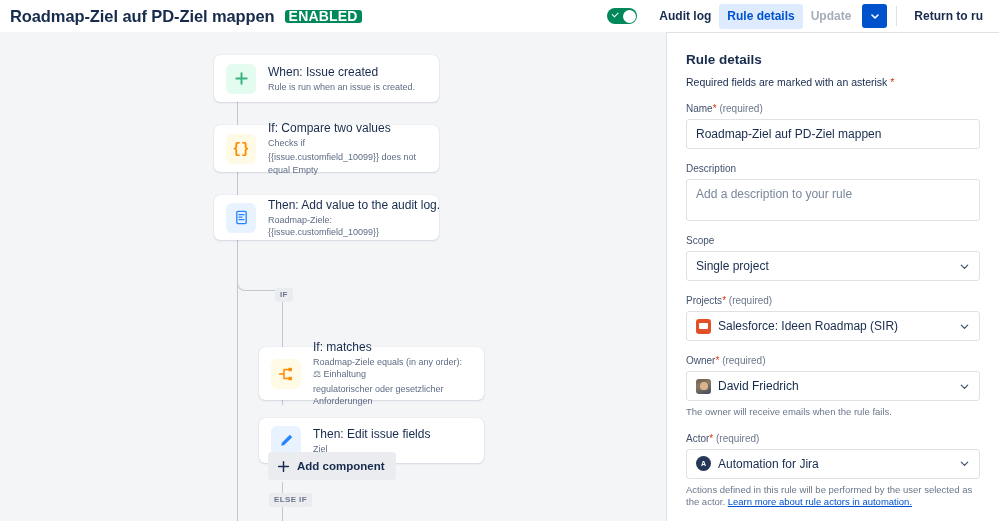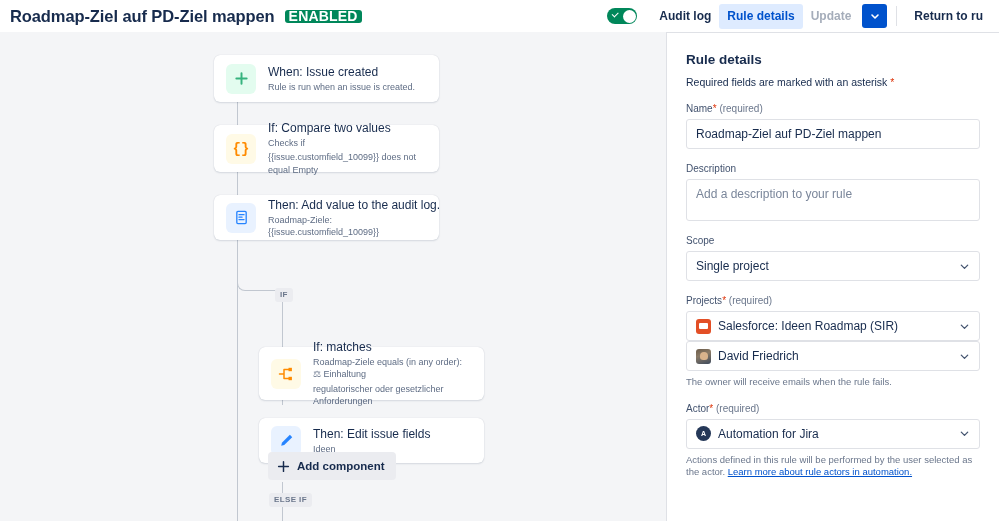--- a/index.html
+++ b/index.html
@@ -272,21 +272,21 @@
     </div>
 
     <div class="node" style="left:259px; top:386px; width:225px; height:45px;">
       <div class="node-icon ic-blue">
         <svg width="15" height="15" viewBox="0 0 16 16">
           <path d="M11.6 1.9 L14.1 4.4 L5.6 12.9 L2.3 13.7 L3.1 10.4 Z" fill="#2684ff"></path>
         </svg>
       </div>
       <div class="node-text">
         <div class="node-title">Then: Edit issue fields</div>
-        <div class="node-sub b">Ideen</div>
+        <div class="node-sub b">Ziel</div>
       </div>
     </div>
 
     <div class="add-component" style="left:268px; top:420px;">
       <svg width="13" height="13" viewBox="0 0 16 16">
         <path d="M8 2 V14 M2 8 H14" stroke="#172b4d" stroke-width="1.8" stroke-linecap="round"></path>
       </svg>
       <span>Add component</span>
     </div>
 
@@ -327,20 +327,24 @@
         <span class="avatar-sq">
           <span style="display:block;width:9px;height:6px;background:#fff;border-radius:1px;"></span>
         </span>
         <span>Salesforce: Ideen Roadmap (SIR)</span>
       </span>
       <svg class="chev" width="11" height="11" viewBox="0 0 12 12">
         <path d="M2.5 4.5 L6 8 L9.5 4.5" stroke="#42526e" stroke-width="1.4" fill="none" stroke-linecap="round" stroke-linejoin="round"></path>
       </svg>
     </div>
 
+    <div class="fl">
+      <span>Owner</span><span class="ast">*</span>
+      <span class="req">(required)</span>
+    </div>
     <div class="select">
       <span class="sv">
         <span class="avatar-photo"></span>
         <span>David Friedrich</span>
       </span>
       <svg class="chev" width="11" height="11" viewBox="0 0 12 12">
         <path d="M2.5 4.5 L6 8 L9.5 4.5" stroke="#42526e" stroke-width="1.4" fill="none" stroke-linecap="round" stroke-linejoin="round"></path>
       </svg>
     </div>
     <div class="hint">The owner will receive emails when the rule fails.</div>

